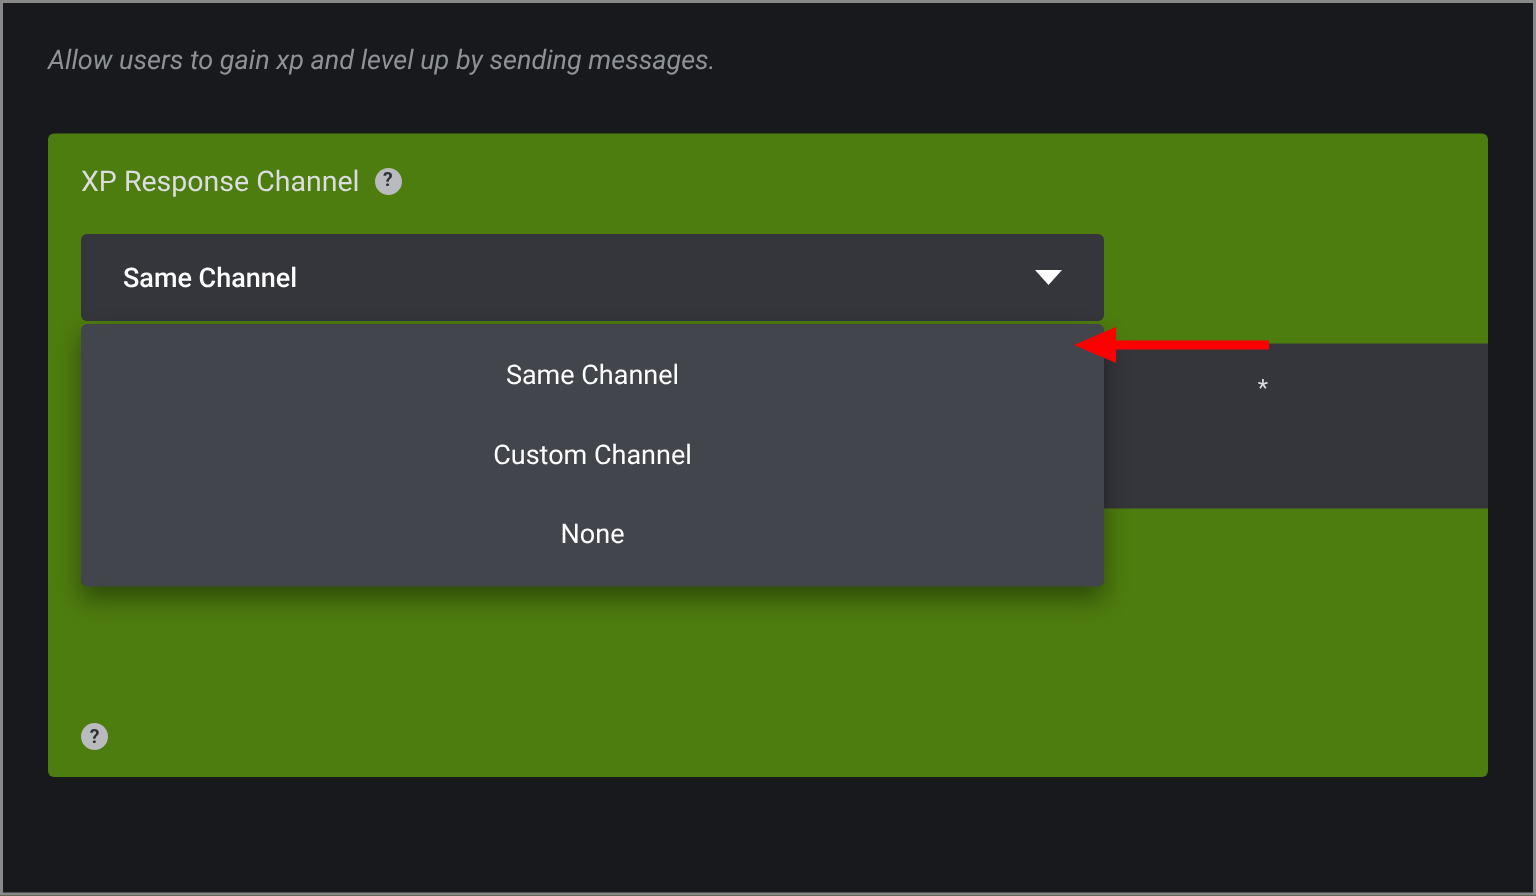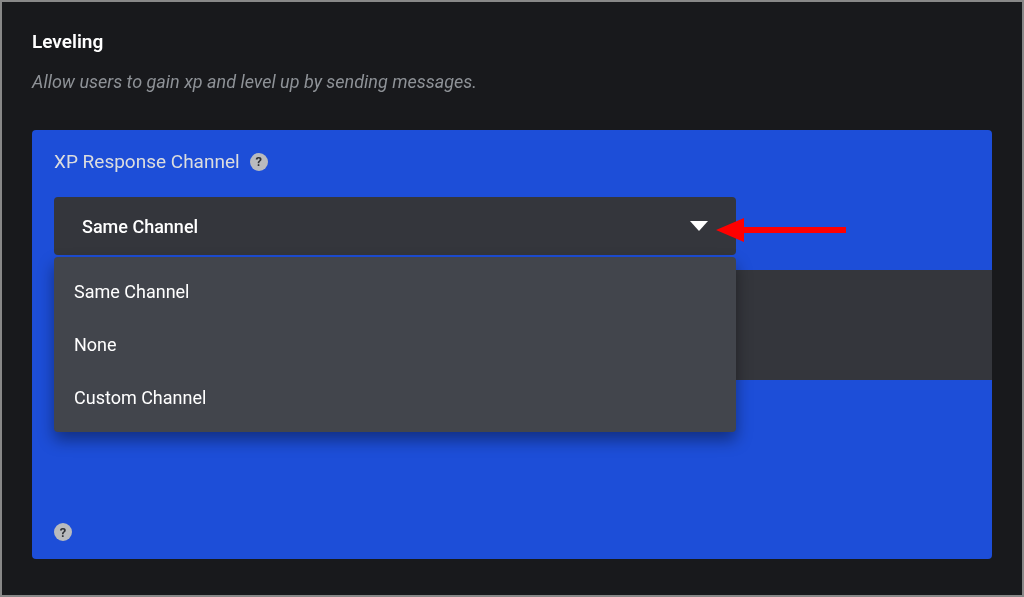--- a/index.html
+++ b/index.html
@@ -25,24 +25,25 @@
       font-weight: 600;
       margin-bottom: 18px;
     }
     .section-desc {
       color: #8e9297;
       font-size: 18px;
       margin-bottom: 38px;
       font-style: italic;
     }
     .panel {
-      background: #1d4ed8;
+      background: #4d7c0f;
       border-radius: 4px;
       padding: 20px 0 0 0;
       position: relative;
+      text-align: center;
     }
     .field-label-row {
       display: flex;
       align-items: center;
       gap: 10px;
       padding: 0 22px;
       margin-bottom: 14px;
     }
     .field-label {
       color: #dcddde;
@@ -130,39 +131,38 @@
       position: absolute;
       left: 716px;
       top: 210px;
       z-index: 20;
     }
   </style>
 </head>
 <body>
 
 <div class="page">
-  <div class="section-title">Leveling</div>
   <div class="section-desc">Allow users to gain xp and level up by sending messages.</div>
 
   <div class="panel">
     <div class="field-label-row">
       <span class="field-label">XP Response Channel</span>
       <span class="help-icon">?</span>
     </div>
 
     <div class="select-wrapper">
       <div class="select-box">
         <span class="select-value">Same Channel</span>
         <span class="chevron-down"></span>
       </div>
 
       <div class="dropdown-menu">
         <div class="dropdown-item">Same Channel</div>
+        <div class="dropdown-item">Custom Channel</div>
         <div class="dropdown-item">None</div>
-        <div class="dropdown-item">Custom Channel</div>
       </div>
     </div>
 
     <div class="hidden-field">
       <span>*</span>
     </div>
 
     <div class="stack-row">
       <span class="help-icon">?</span>
     </div>

